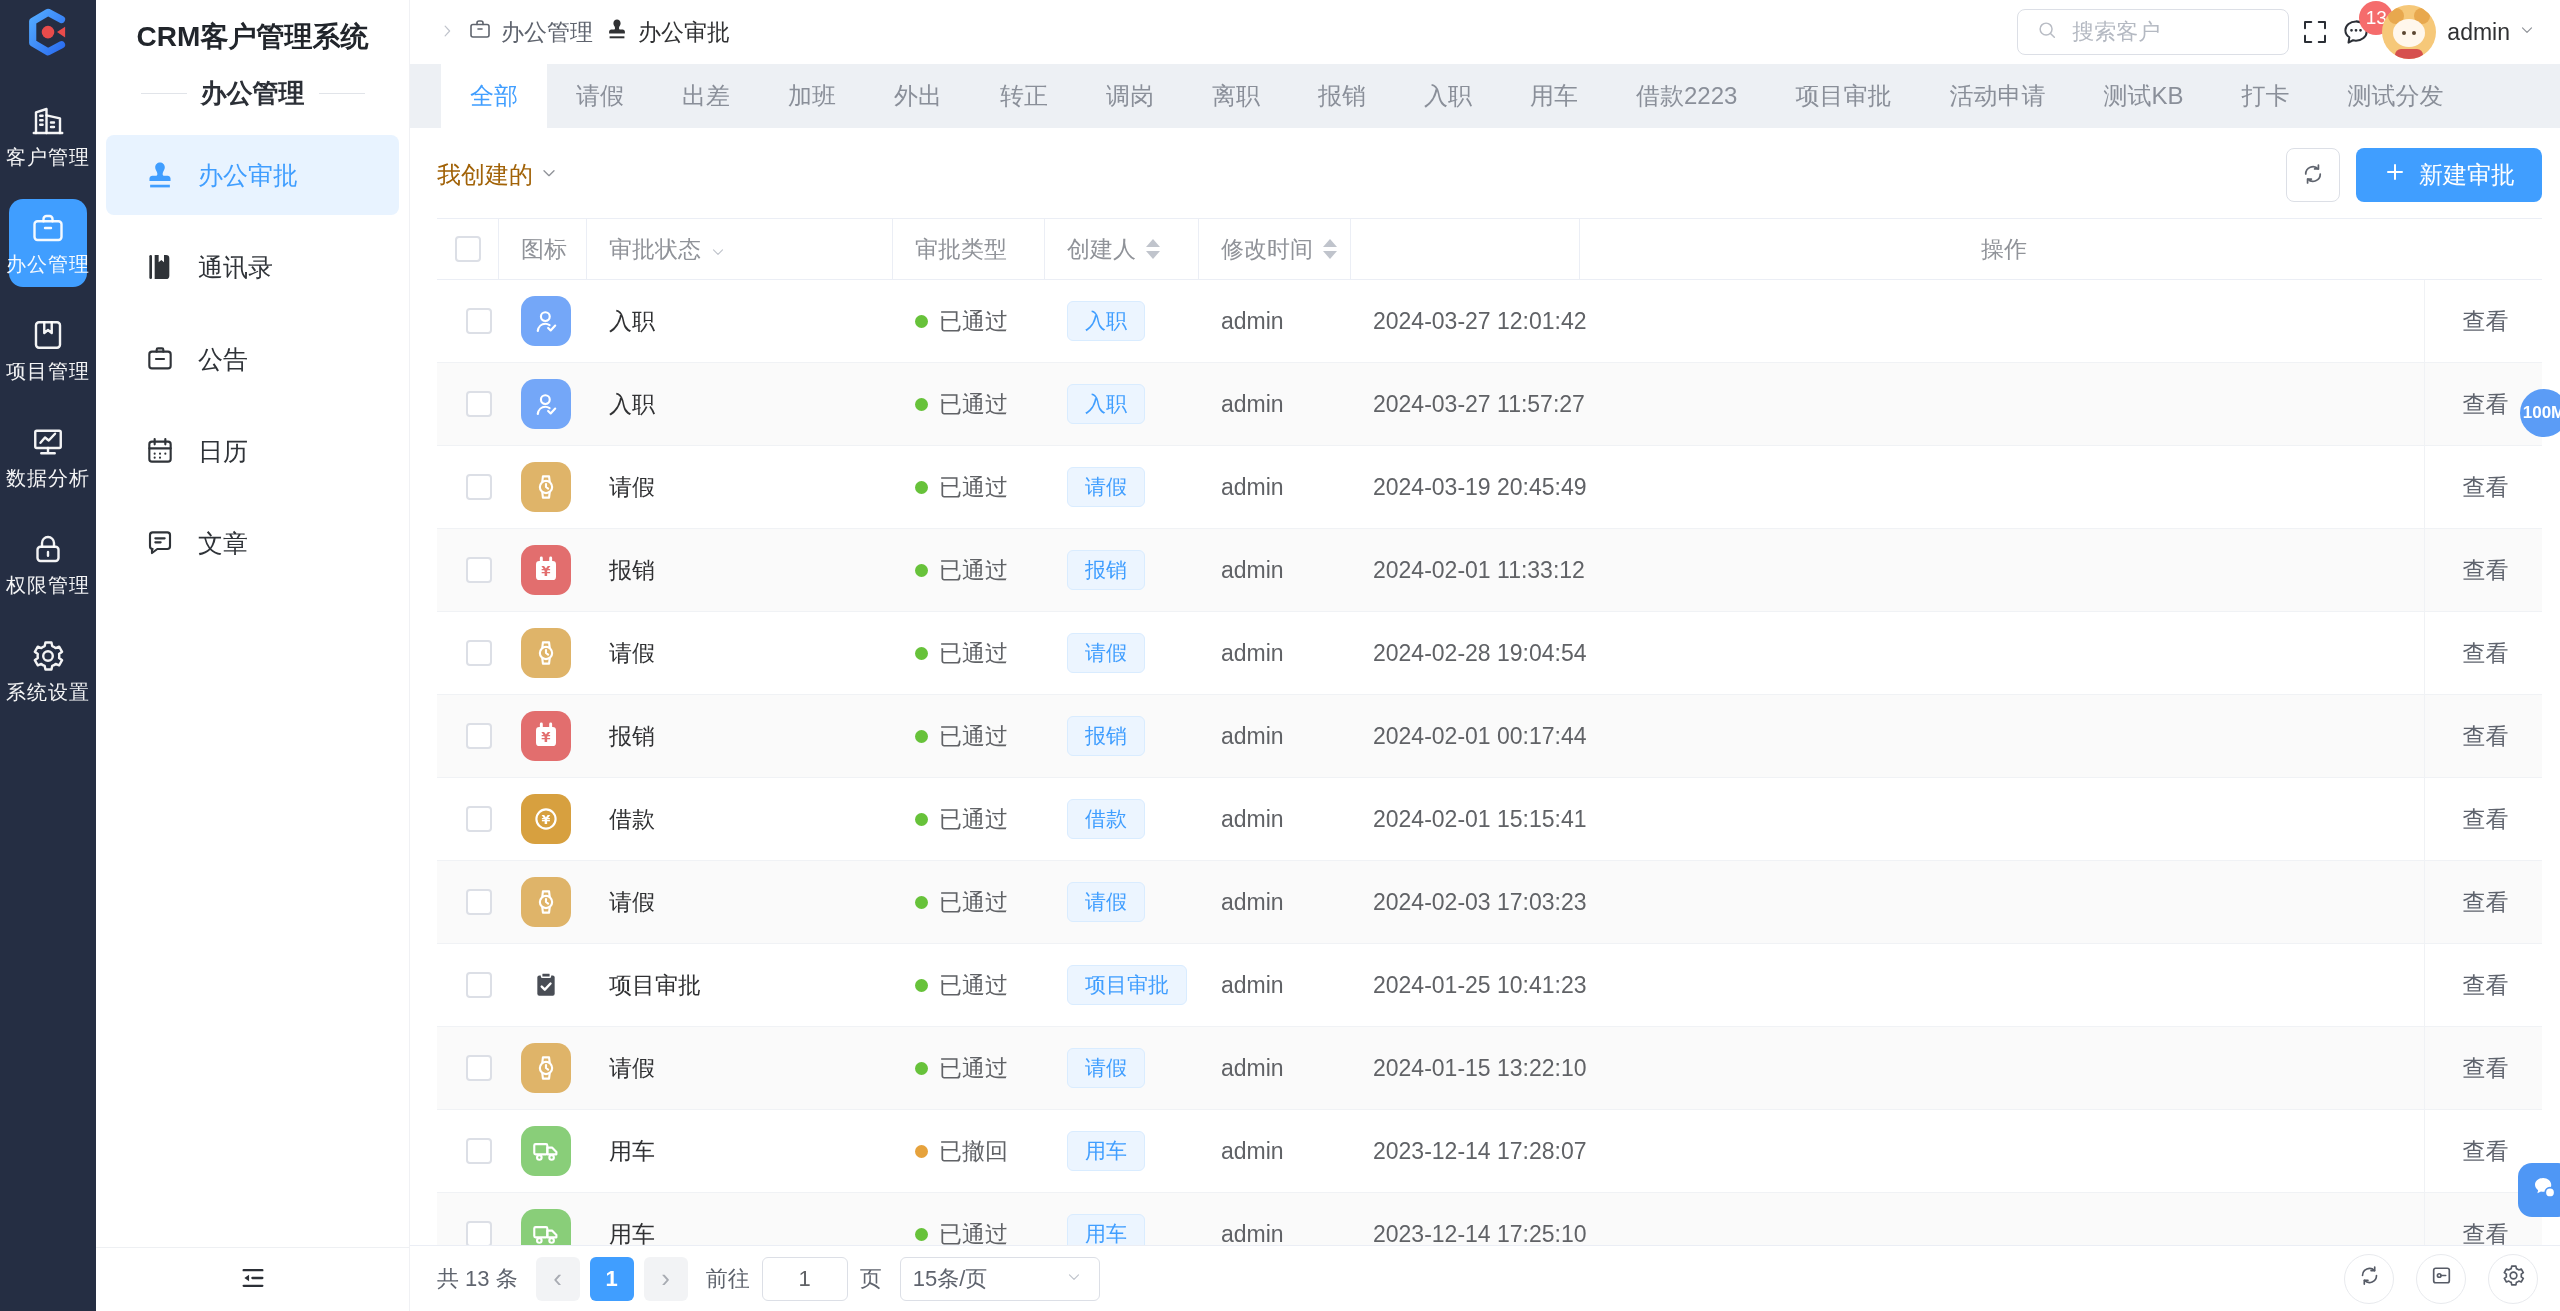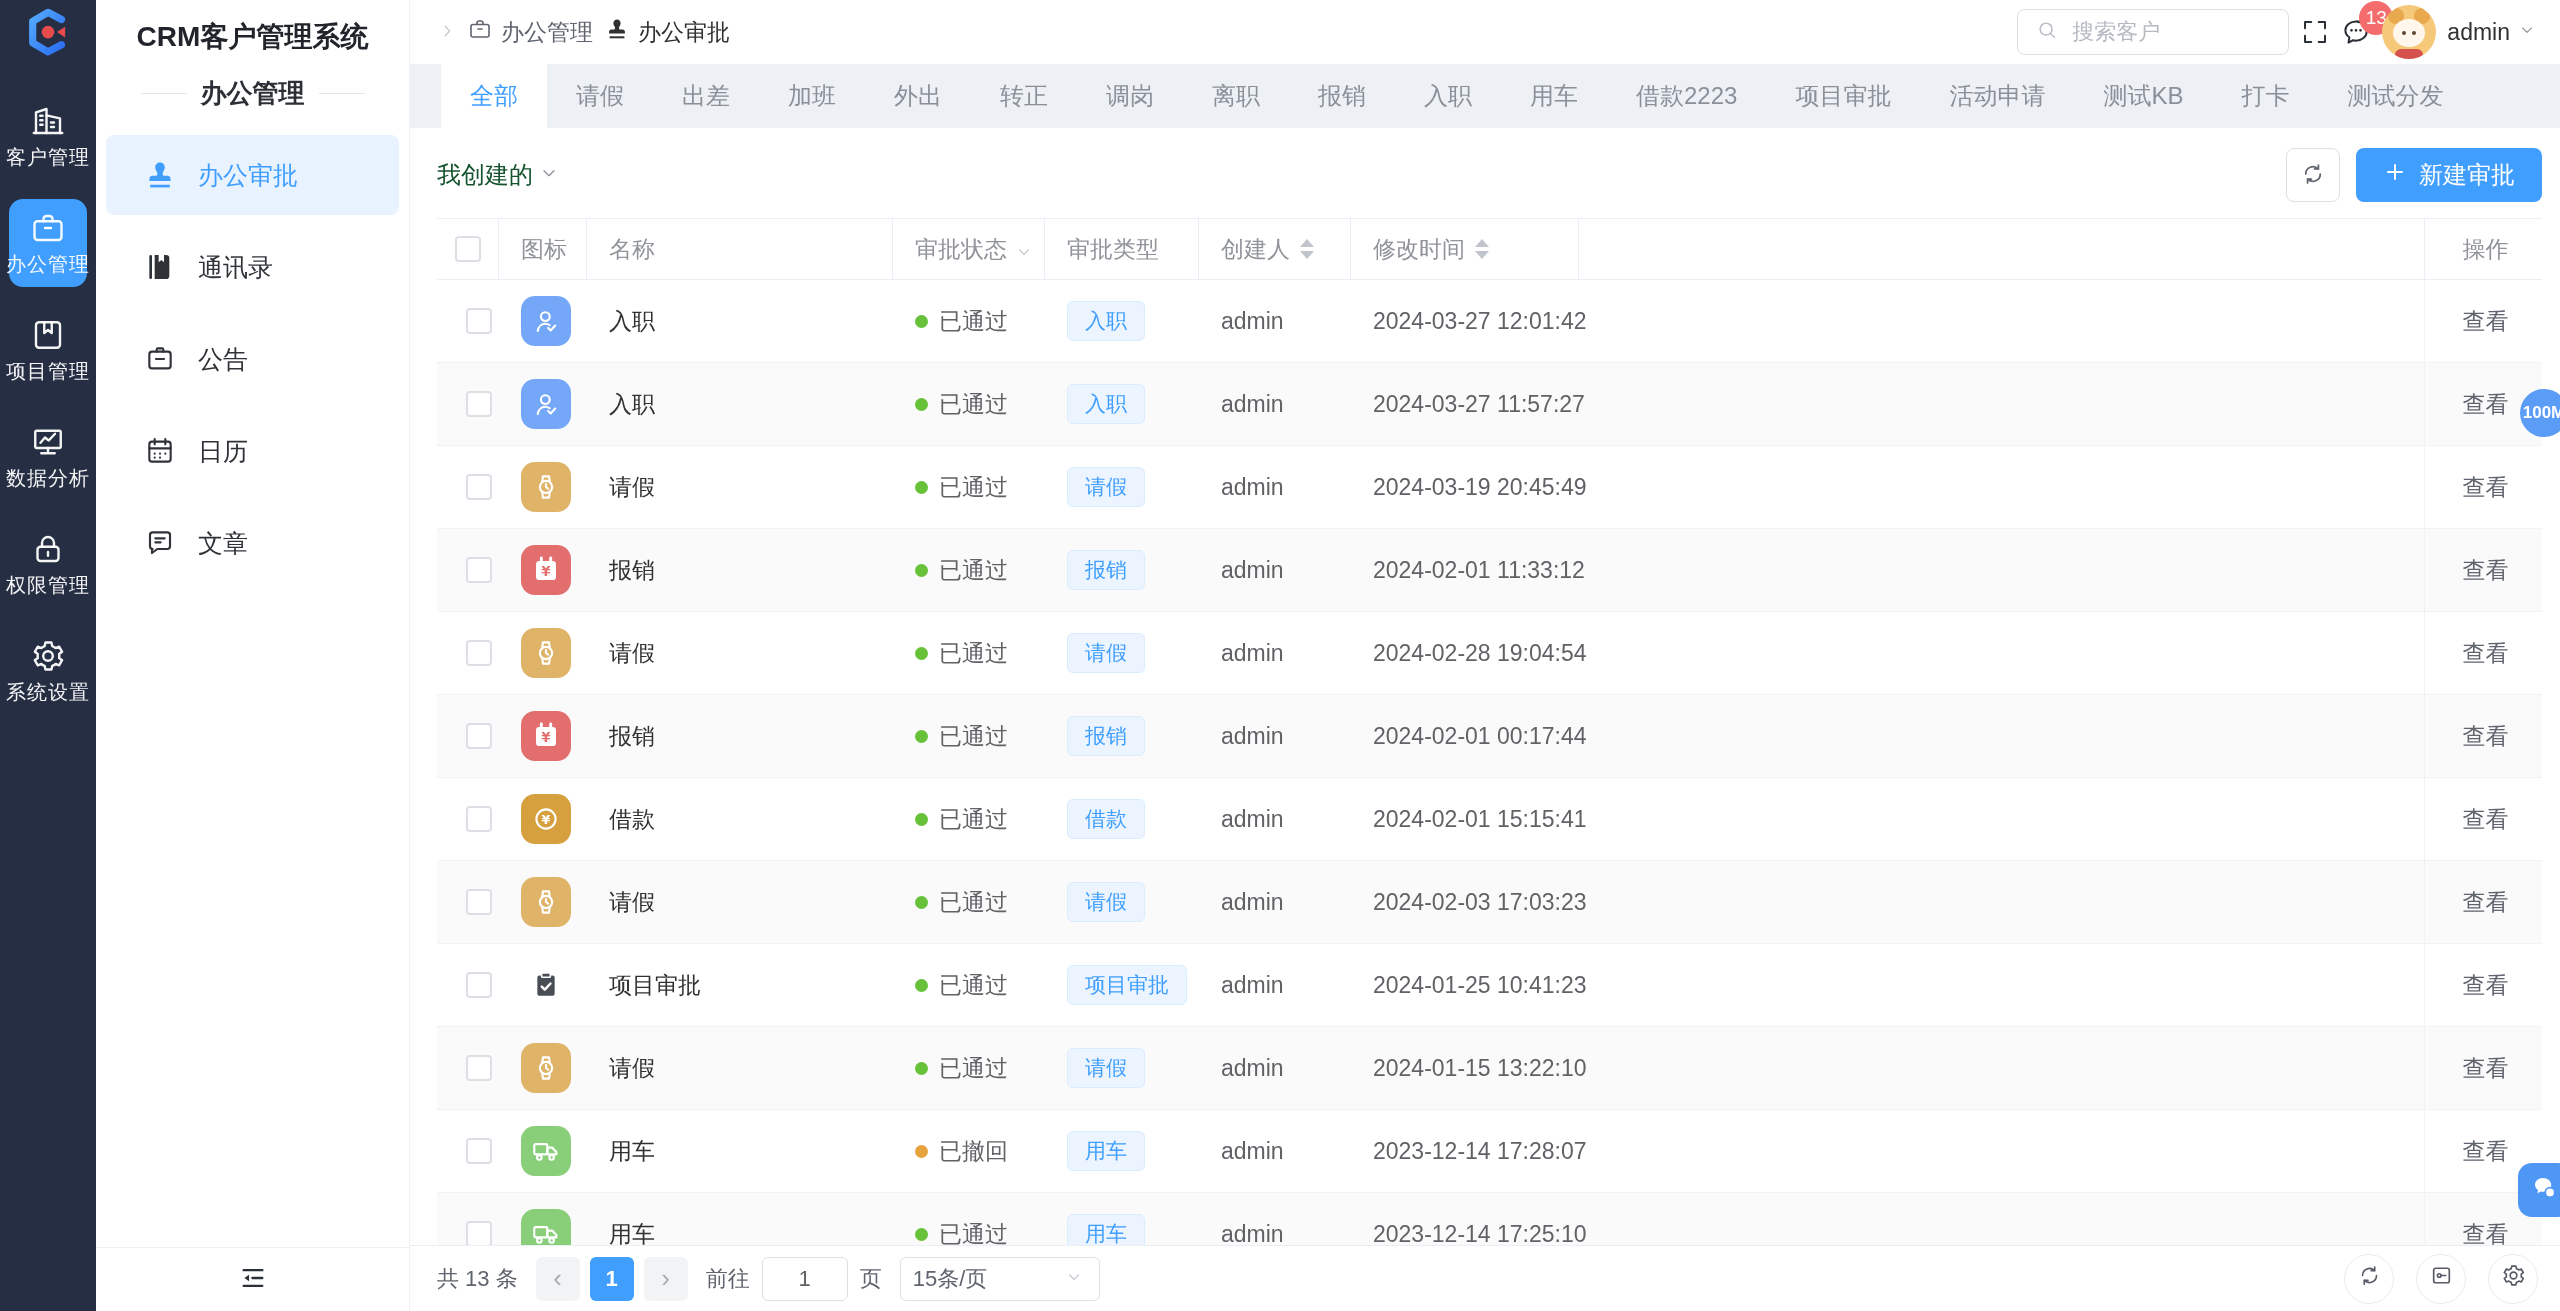--- a/index.html
+++ b/index.html
@@ -63,21 +63,21 @@
   .user svg { width:18px; height:18px; color:#909399; }
 
   
   .tabbar { height:64px; background:#edf0f4; display:flex; padding-left:31px; flex-shrink:0; overflow:hidden; }
   .tab { padding:0 29px; display:flex; align-items:center; font-size:24px; color:#8a8f99; cursor:pointer; white-space:nowrap; }
   .tab.active { background:#fff; color:#409eff; }
 
   
   .content { flex:1; background:#fff; padding:0 18px 0 27px; display:flex; flex-direction:column; overflow:hidden; min-height:0; }
   .toolbar { margin:20px 0 16px; display:flex; align-items:center; flex-shrink:0; }
-  .filter { display:flex; align-items:center; gap:6px; font-size:24px; color:#14532d; cursor:pointer; }
+  .filter { display:flex; align-items:center; gap:6px; font-size:24px; color:#a16207; cursor:pointer; }
   .filter svg { width:20px; height:20px; color:#909399; }
   .toolbar-right { margin-left:auto; display:flex; align-items:center; gap:16px; }
   .btn-refresh { width:54px; height:54px; border:1px solid #dcdfe6; border-radius:8px; background:#fff; display:flex; align-items:center; justify-content:center; cursor:pointer; }
   .btn-refresh svg { width:26px; height:26px; color:#5f646e; }
   .btn-primary { height:54px; border:none; border-radius:8px; background:#409eff; color:#fff; font-size:24px;
     display:flex; align-items:center; gap:12px; padding:0 27px; cursor:pointer; font-family:inherit; }
   .btn-primary svg { width:24px; height:24px; }
 
   
   .thead,.trow { display:grid; grid-template-columns:62px 88px 306px 152px 154px 152px 228px 1fr 118px; align-items:center; }
@@ -354,21 +354,20 @@
           <span>新建审批</span>
         </button>
       </div>
     </div>
 
     <div class="thead">
       <span class="c-check">
           <span class="checkbox"></span>
         </span>
       <span class="th bordered">图标</span>
-      <span class="th bordered">名称</span>
       <span class="th bordered">
         <span>审批状态</span>
         <span class="fcaret"><svg viewBox="0 0 24 24" fill="none" stroke="currentColor" stroke-width="1.6" stroke-linecap="round" stroke-linejoin="round" width="100%" height="100%">
               <path d="M6 9.2l6 6 6-6"></path>
             </svg></span>
       </span>
       <span class="th bordered">审批类型</span>
       <span class="th bordered">
         <span>创建人</span>
         <span class="sort">

